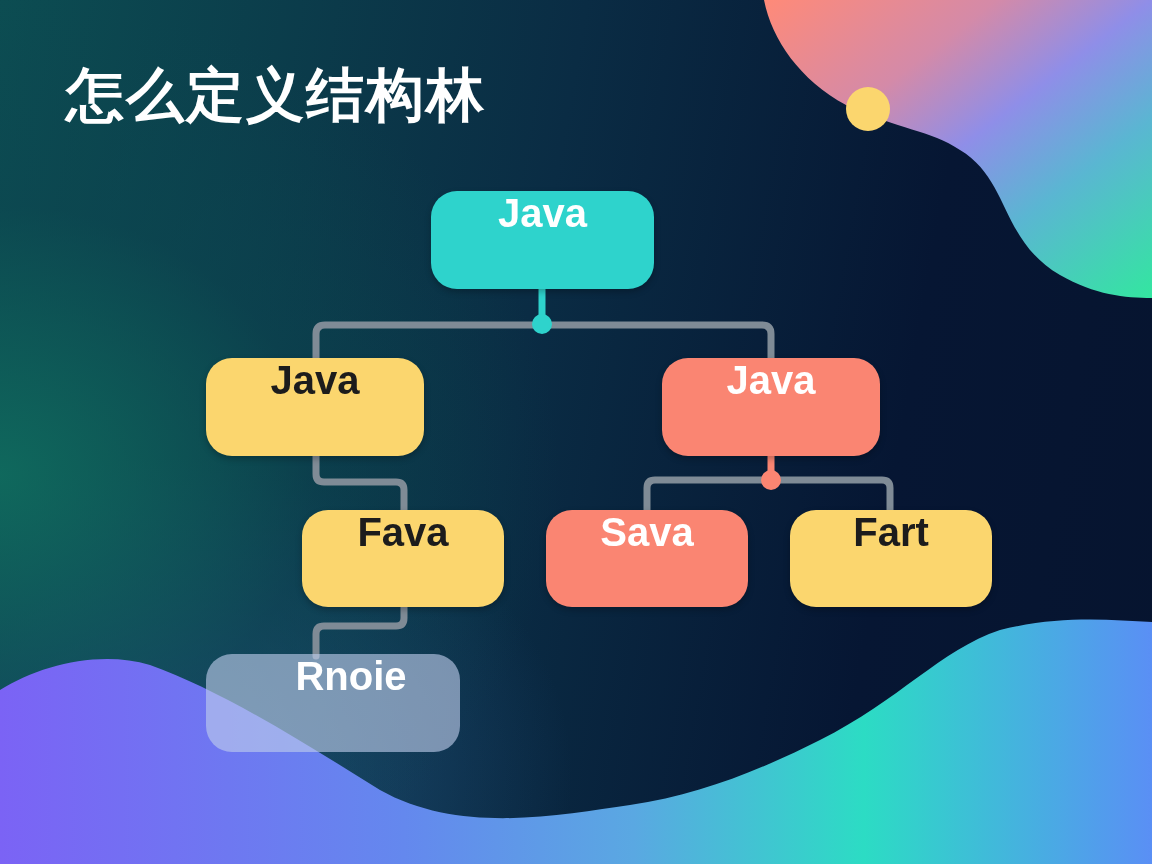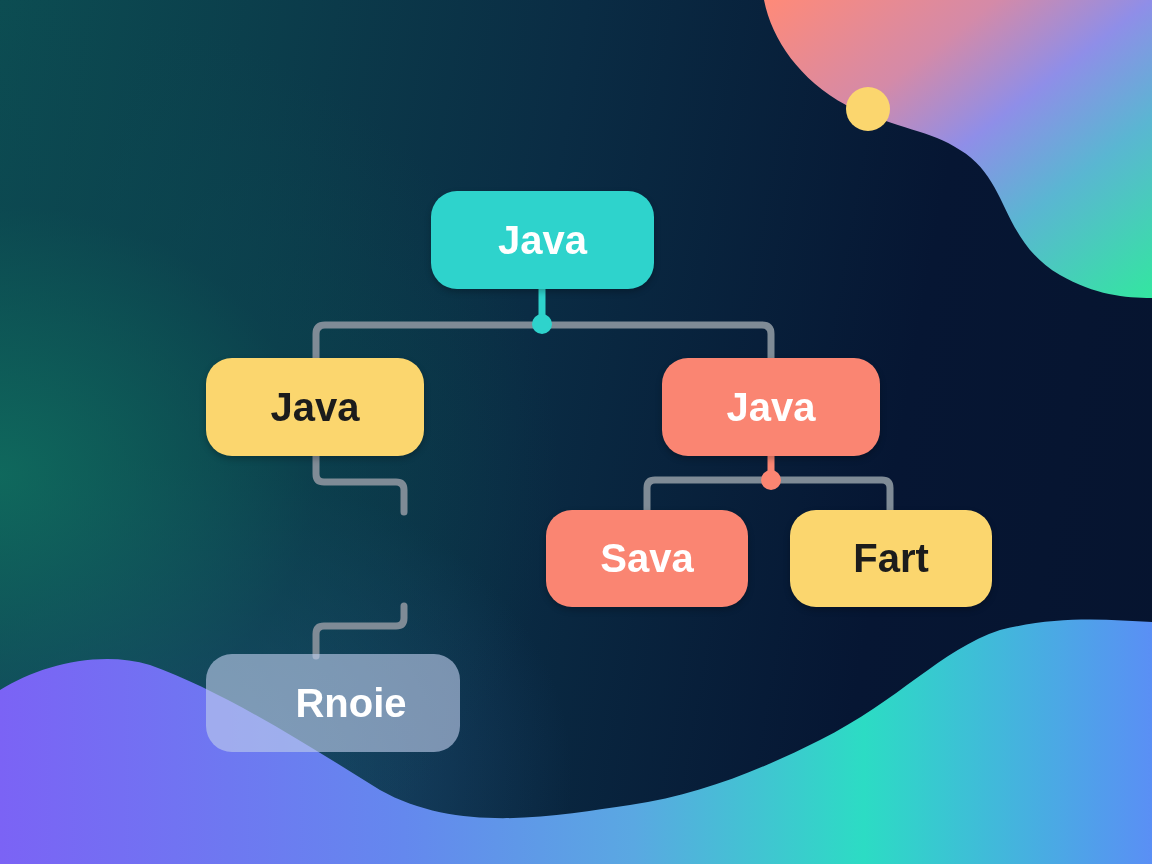--- a/index.html
+++ b/index.html
@@ -14,21 +14,21 @@
   }
   .layer { position: absolute; left: 0; top: 0; width: 1152px; height: 864px; }
   .title {
     position: absolute; left: 66px; top: 66px;
     font-family: "DejaVu Sans", sans-serif;
     font-size: 58px; font-weight: 700; color: #ffffff; letter-spacing: 2px;
     line-height: 1;
   }
   .node {
     position: absolute; border-radius: 26px;
-    display: flex; align-items: center; justify-content: center;
+    display: flex; justify-content: center;
     font-family: "Liberation Sans", sans-serif; font-weight: 700;
     font-size: 40px;
     box-shadow: 0 3px 6px rgba(0,0,0,0.25);
   }
   .teal  { background: #2ed3cc; color: #ffffff; }
   .yellow{ background: #fbd66e; color: #1c1c1c; }
   .coral { background: #fa8572; color: #ffffff; }
   .ghost { background: rgba(190,205,235,0.62); color: #ffffff; box-shadow: none; padding-left: 36px; }
 </style>
 </head>
@@ -73,33 +73,37 @@
       <path d="M 647 512 L 647 488 Q 647 480 655 480 L 882 480 Q 890 480 890 488 L 890 512"></path>
     </g>
 
     <line x1="542" y1="288" x2="542" y2="325" stroke="#2ed3cc" stroke-width="7"></line>
     <circle cx="542" cy="324" r="10" fill="#2ed3cc"></circle>
 
     <line x1="771" y1="455" x2="771" y2="480" stroke="#fa8572" stroke-width="7"></line>
     <circle cx="771" cy="480" r="10" fill="#fa8572"></circle>
   </svg>
 
+  <div class="title">怎么定义结构林</div>
 
   <div class="node teal" style="left:431px; top:191px; width:223px; height:98px;">
     <span>Java</span>
   </div>
 
   <div class="node yellow" style="left:206px; top:358px; width:218px; height:98px;">
     <span>Java</span>
   </div>
 
   <div class="node coral" style="left:662px; top:358px; width:218px; height:98px;">
     <span>Java</span>
   </div>
 
+  <div class="node yellow" style="left:302px; top:510px; width:202px; height:97px;">
+    <span>Fava</span>
+  </div>
 
   <div class="node yellow" style="left:790px; top:510px; width:202px; height:97px;">
     <span>Fart</span>
   </div>
 
   <div class="node coral" style="left:546px; top:510px; width:202px; height:97px;">
     <span>Sava</span>
   </div>
 
   <div class="node ghost" style="left:206px; top:654px; width:218px; height:98px;">

